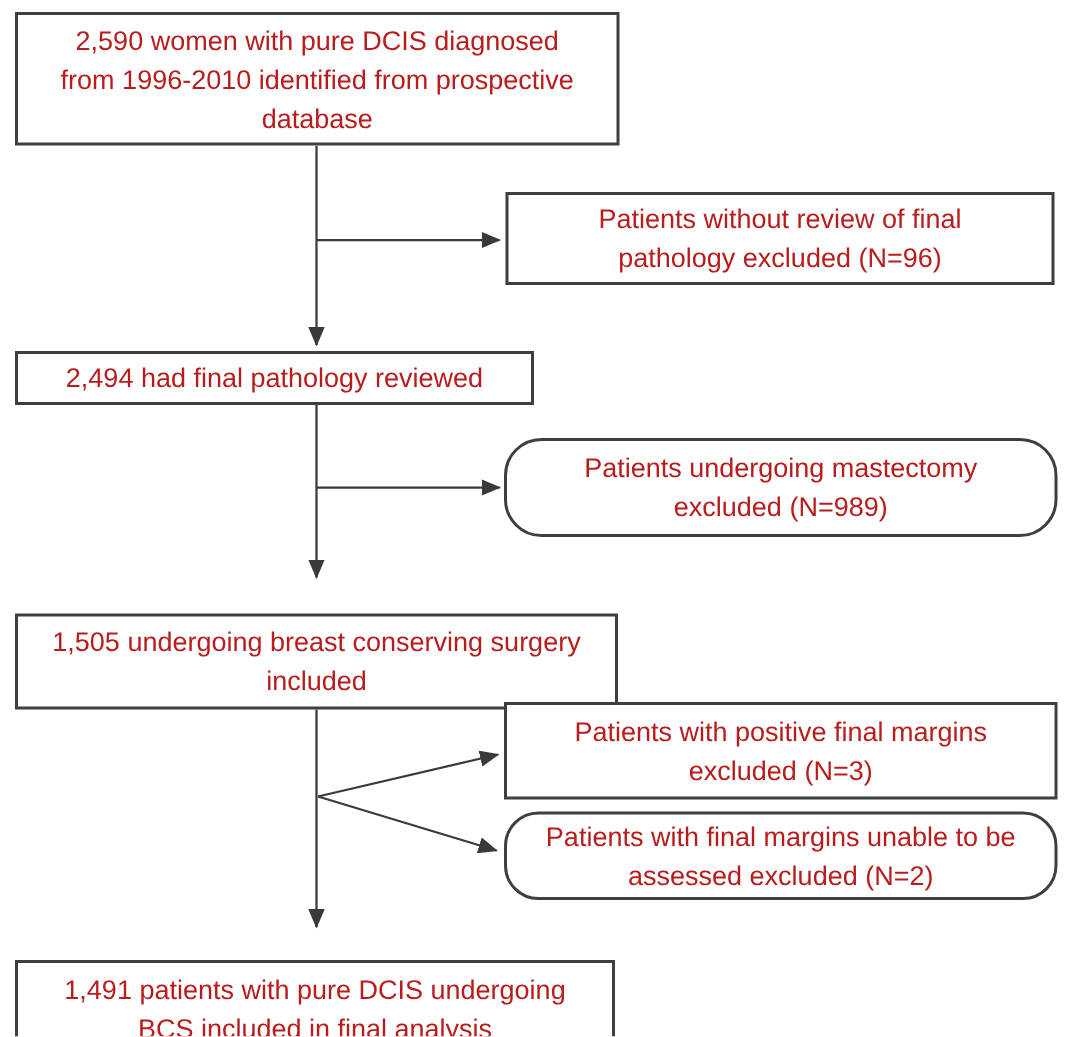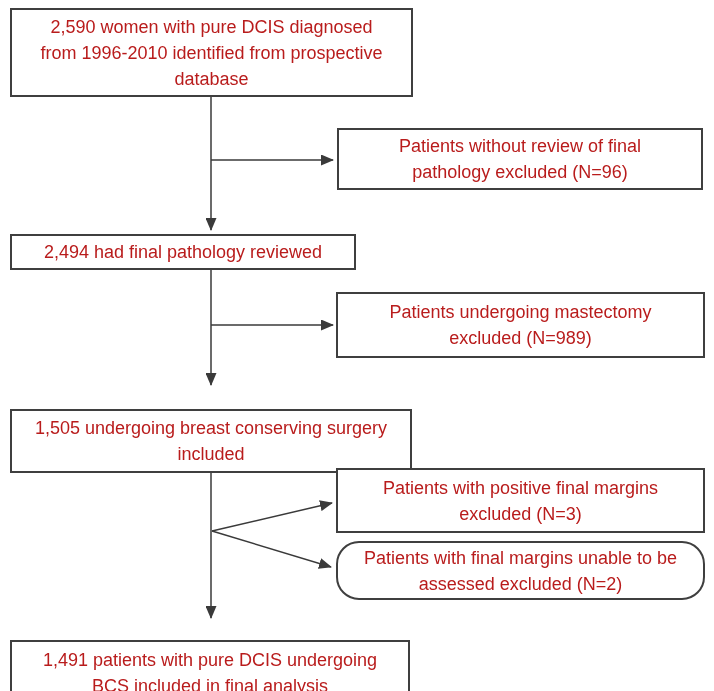--- a/index.html
+++ b/index.html
@@ -39,21 +39,21 @@
     white-space: pre-line;
     padding: 0 6px;
   }
   
   .box-main-1 { left: 10px;  top: 8px;   width: 403px; height: 89px; }
   .box-main-2 { left: 10px;  top: 234px; width: 346px; height: 36px; }
   .box-main-3 { left: 10px;  top: 389px; width: 402px; height: 64px; margin-top: 20px; }
   .box-main-4 { left: 10px;  top: 640px; width: 400px; height: 66px; }
   
   .box-excl-1 { left: 337px; top: 128px; width: 366px; height: 62px; }
-  .box-excl-2 { left: 336px; top: 292px; width: 369px; height: 66px; }
+  .box-excl-2 { left: 336px; top: 292px; width: 369px; height: 66px; border-radius: 25px; }
   .box-excl-3 { left: 336px; top: 468px; width: 369px; height: 65px; }
   .box-excl-4 { left: 336px; top: 541px; width: 369px; height: 59px; border-radius: 23px; }
 </style>
 </head>
 <body>
 
 <div class="diagram">
 
   <svg class="connector-layer" width="714" height="691" viewBox="0 0 714 691" xmlns="http://www.w3.org/2000/svg">
     <defs>

